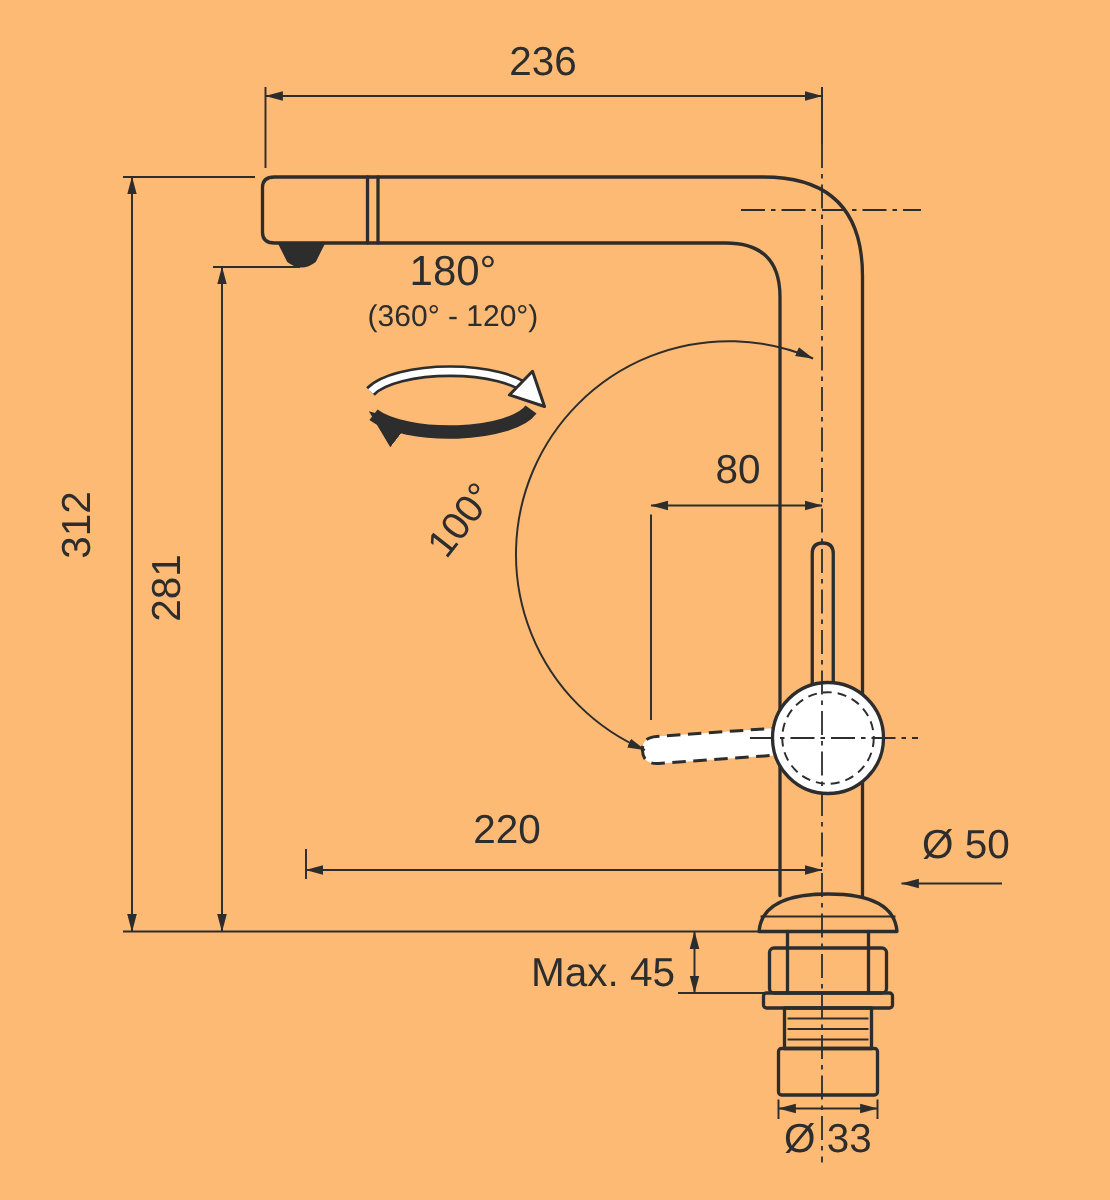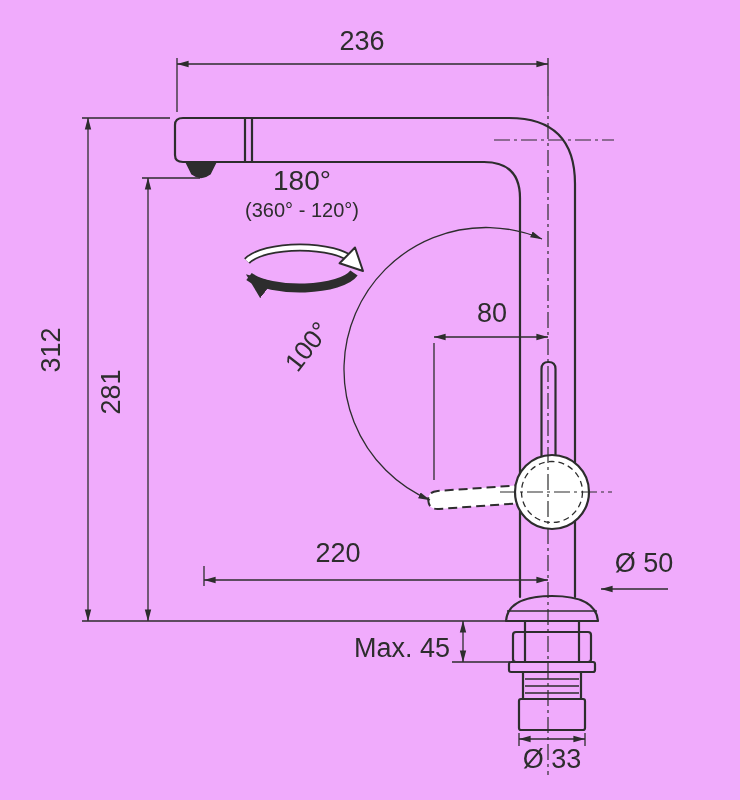--- a/index.html
+++ b/index.html
@@ -1,20 +1,20 @@
 <!DOCTYPE html>
 <html><head>
 <meta charset="utf-8">
 <style>
   html, body { margin: 0; padding: 0; background: #ffffff; }
   .canvas {
     position: relative;
     width: 740px;
     height: 800px;
-    background: #f0abfc;
+    background: #fdba74;
     overflow: hidden;
     font-family: "Liberation Sans", sans-serif;
   }
   svg { display: block; }
   text {
     font-family: "Liberation Sans", sans-serif;
     fill: currentColor;
   }
   .dim-text  { font-size: 27px; }
   .big-text  { font-size: 28px; }

